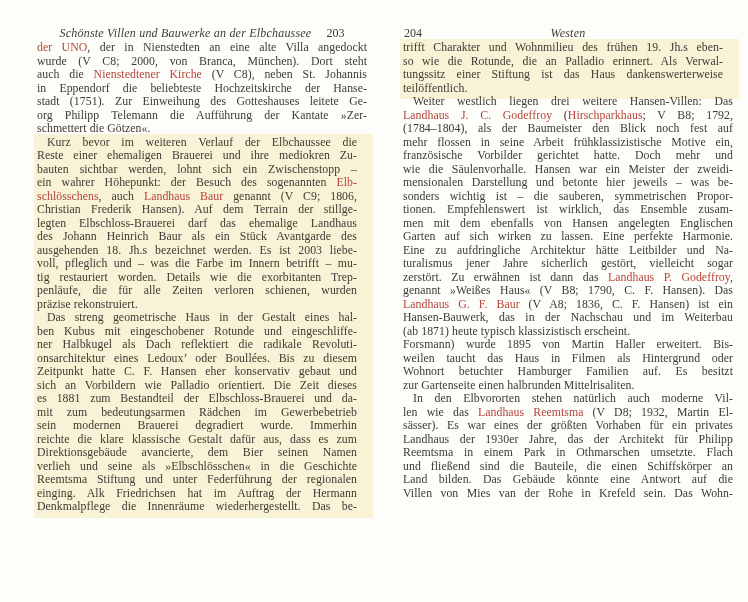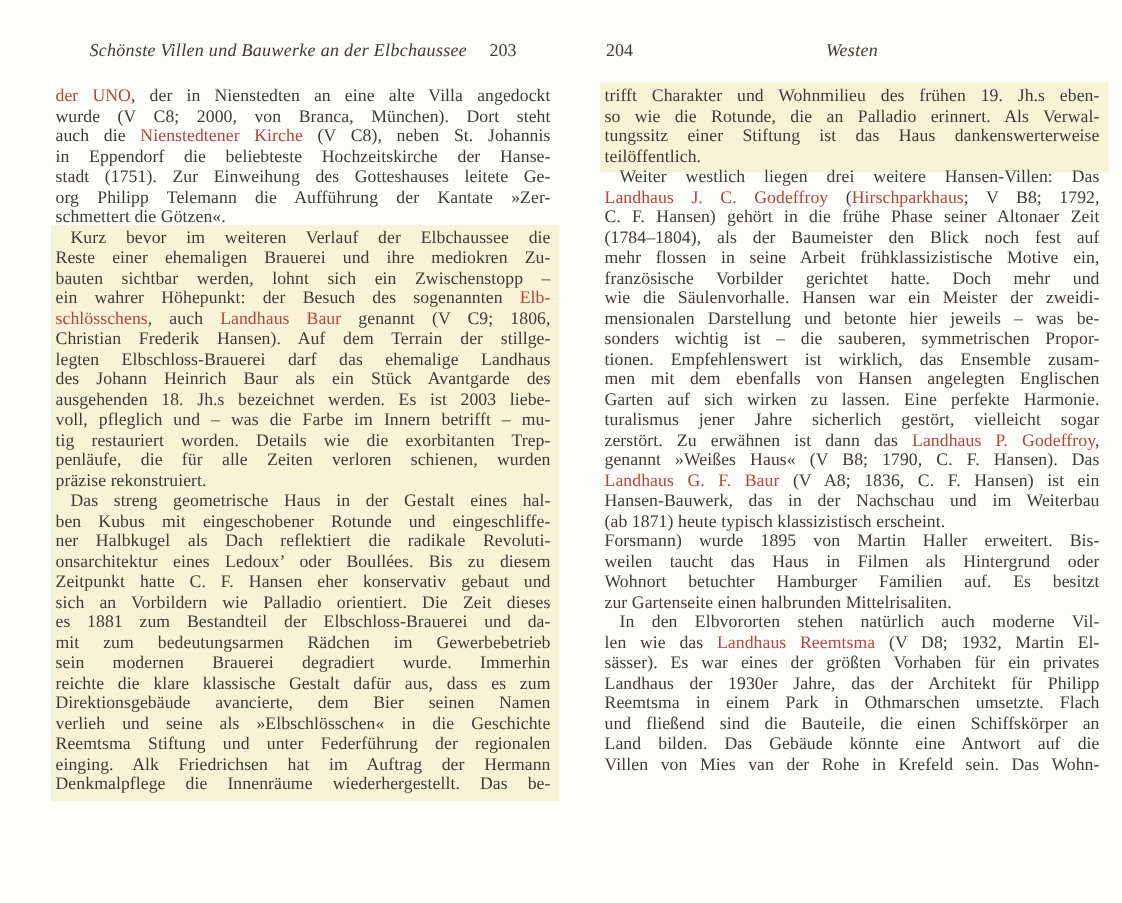--- a/index.html
+++ b/index.html
@@ -32,26 +32,26 @@
     text-align: center;
     white-space: nowrap;
   }
   .header-title { font-style: italic; letter-spacing: 0.2px; }
   .header-number { font-style: normal; }
   .header-number-right { margin-left: 15px; }
   .header-number-left {
     position: absolute; left: 1px; top: 0;
   }
 
-  .page-body { margin-top: 16px; }
+  .page-body { }
 
   .block { }
   .block.highlight {
     background: var(--highlight-color, #f8f3d6);
-    padding: 2px 6px 4px 3px;
+    padding: 2px 16px 4px 3px;
     margin: -2px -6px -4px -3px;
   }
 
   .para { }
   .line {
     height: 13.5px;
     line-height: 13.5px;
     font-size: 11.8px;
     text-align: justify;
     text-align-last: justify;
@@ -136,30 +136,30 @@
             <div class="line"><span class="">trifft Charakter und Wohnmilieu des frühen 19. Jh.s eben-</span></div>
             <div class="line"><span class="">so wie die Rotunde, die an Palladio erinnert. Als Verwal-</span></div>
             <div class="line"><span class="">tungssitz einer Stiftung ist das Haus dankenswerterweise</span></div>
             <div class="line last"><span class="">teilöffentlich.</span></div>
           </div>
         </div>
         <div class="block">
           <div class="para">
             <div class="line indent"><span class="">Weiter westlich liegen drei weitere Hansen-Villen: Das</span></div>
             <div class="line"><span class="red">Landhaus J. C. Godeffroy</span><span class=""> (</span><span class="red">Hirschparkhaus</span><span class="">; V B8; 1792,</span></div>
-            <div class="line"><span class="">C. F. Hansen) gehört in die frühe Phase seiner Altonaer Zeit</span></div>
             <div class="line"><span class="">(1784–1804), als der Baumeister den Blick noch fest auf</span></div>
             <div class="line"><span class="">mehr flossen in seine Arbeit frühklassizistische Motive ein,</span></div>
             <div class="line"><span class="">französische Vorbilder gerichtet hatte. Doch mehr und</span></div>
             <div class="line"><span class="">wie die Säulenvorhalle. Hansen war ein Meister der zweidi-</span></div>
             <div class="line"><span class="">mensionalen Darstellung und betonte hier jeweils – was be-</span></div>
             <div class="line"><span class="">sonders wichtig ist – die sauberen, symmetrischen Propor-</span></div>
             <div class="line"><span class="">tionen. Empfehlenswert ist wirklich, das Ensemble zusam-</span></div>
             <div class="line"><span class="">men mit dem ebenfalls von Hansen angelegten Englischen</span></div>
             <div class="line"><span class="">Garten auf sich wirken zu lassen. Eine perfekte Harmonie.</span></div>
+            <div class="line"><span class="">Eine zu aufdringliche Architektur hätte Leitbilder und Na-</span></div>
             <div class="line"><span class="">turalismus jener Jahre sicherlich gestört, vielleicht sogar</span></div>
             <div class="line"><span class="">zerstört. Zu erwähnen ist dann das </span><span class="red">Landhaus P. Godeffroy</span><span class="">,</span></div>
             <div class="line"><span class="">genannt »Weißes Haus« (V B8; 1790, C. F. Hansen). Das</span></div>
             <div class="line"><span class="red">Landhaus G. F. Baur</span><span class=""> (V A8; 1836, C. F. Hansen) ist ein</span></div>
             <div class="line"><span class="">Hansen-Bauwerk, das in der Nachschau und im Weiterbau</span></div>
             <div class="line last"><span class="">(ab 1871) heute typisch klassizistisch erscheint.</span></div>
           </div>
           <div class="para">
             <div class="line"><span class="">Forsmann) wurde 1895 von Martin Haller erweitert. Bis-</span></div>
             <div class="line"><span class="">weilen taucht das Haus in Filmen als Hintergrund oder</span></div>

